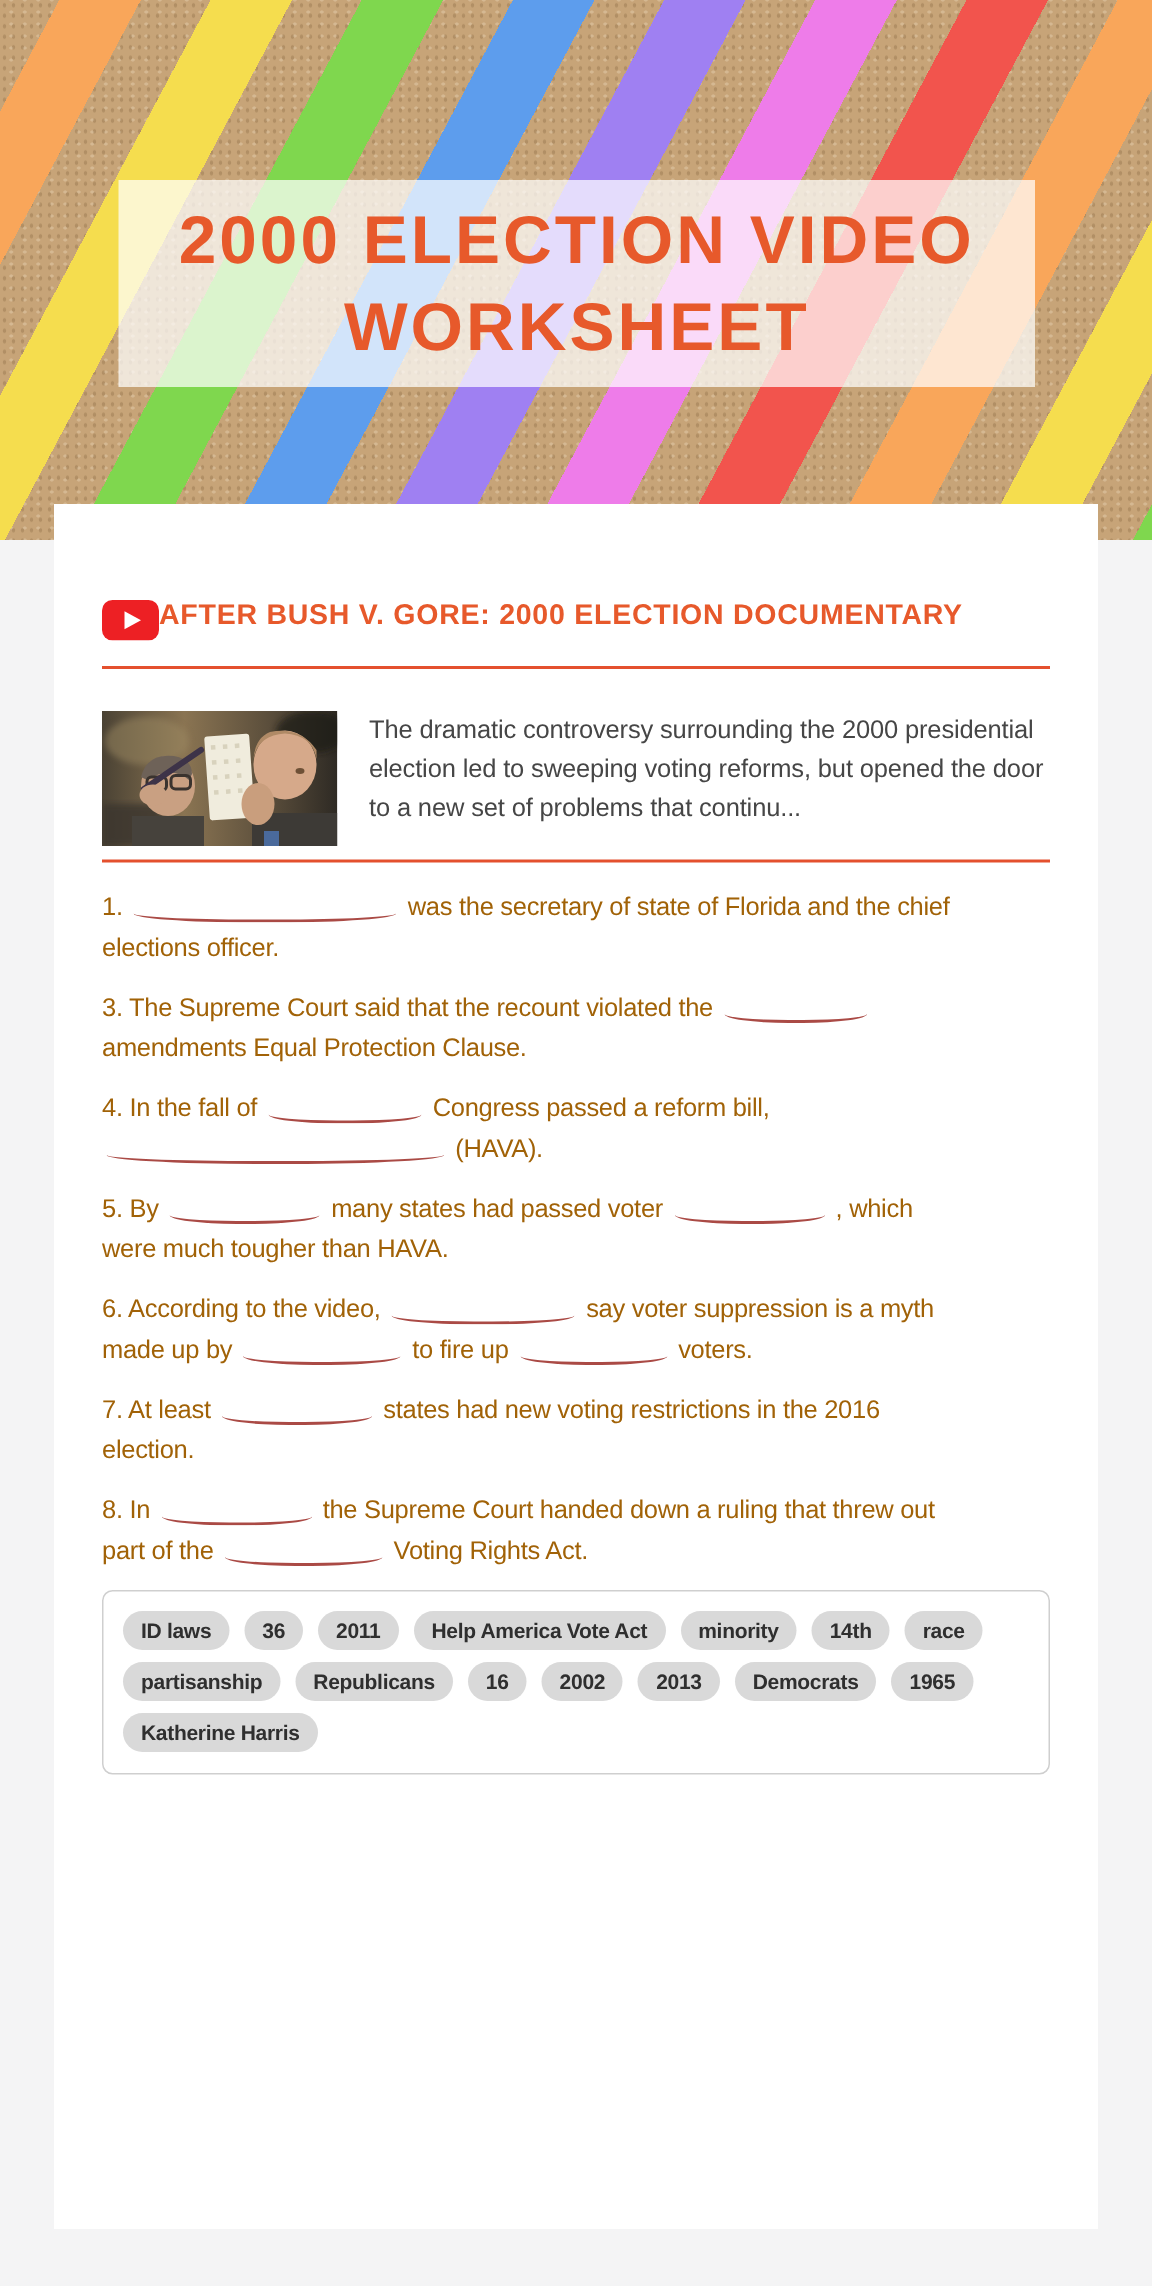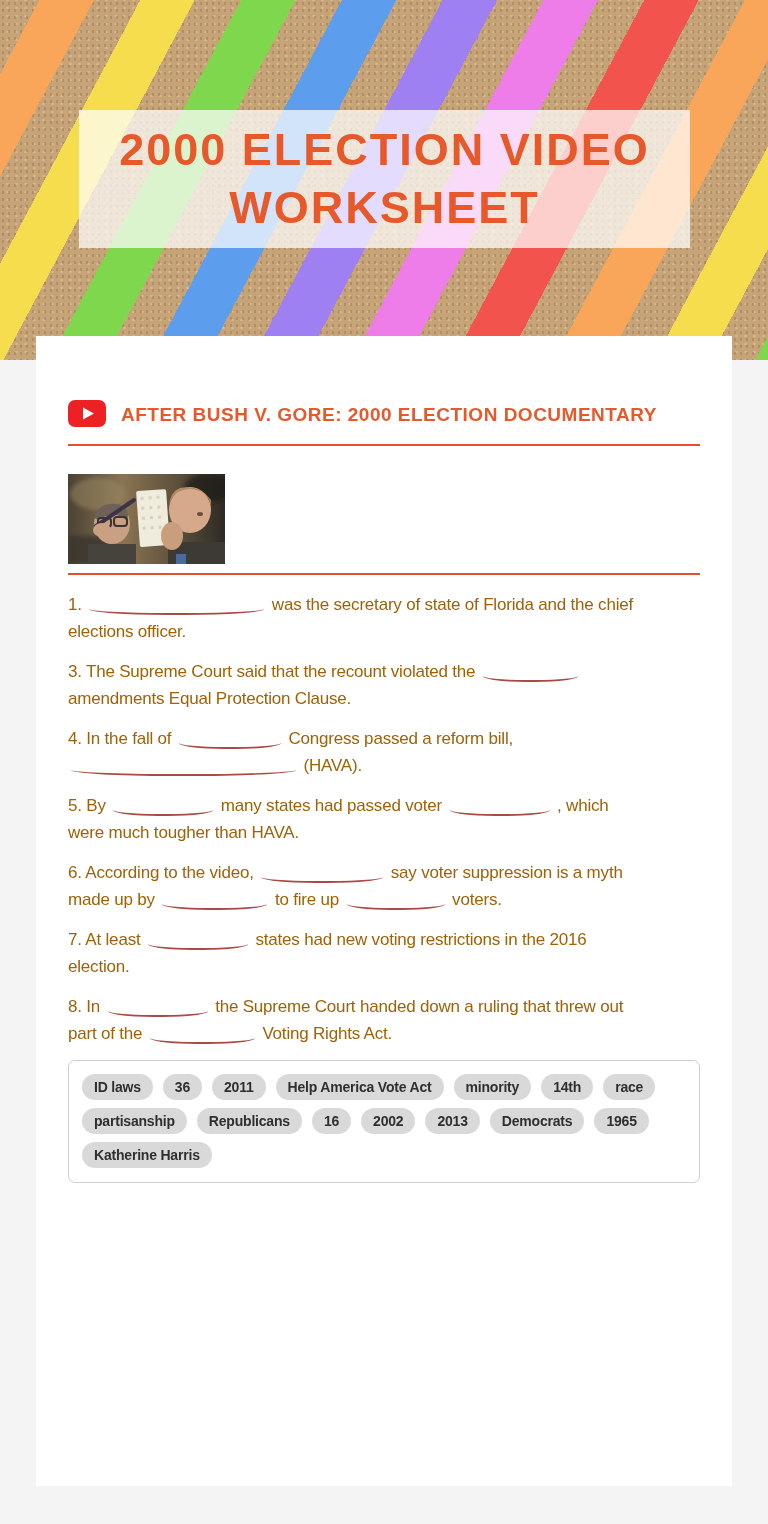--- a/index.html
+++ b/index.html
@@ -24,41 +24,41 @@
       radial-gradient(rgba(255,245,225,.25) 1px, transparent 1.4px);
     background-size: 6px 7px, 9px 8px;
     background-position: 0 0, 3px 4px;
   }
   .banner::after { 
     content: ""; position: absolute; inset: -40px;
     background-image: var(--stripes);
   }
   .title-box {
     position: absolute; z-index: 2;
-    left: 79px; top: 110px; width: 611px; height: 138px;
+    left: 79px; top: 120px; width: 611px; height: 138px;
     background: rgba(255,255,255,0.72);
     display: flex; align-items: center; justify-content: center;
     text-align: center; padding: 8px 10px;
   }
   .title {
     font-size: 45px; line-height: 1.28; font-weight: bold;
     letter-spacing: 2px; text-transform: uppercase;
     color: var(--accent, #e7592b);
   }
 
   
   .card {
     position: relative; z-index: 3;
     margin: -24px 36px 0 36px;
     background: #ffffff;
     padding: 64px 32px 26px 32px;
     min-height: 1150px;
   }
 
-  .section-head { display: flex; align-items: flex-end; gap: 15px; }
+  .section-head { display: flex; align-items: flex-start; }
   .yt { flex: 0 0 auto; width: 38px; height: 27px; display: block; cursor: pointer; }
   .orange-head {
     color: var(--accent, #e7592b);
     font-weight: bold; letter-spacing: .5px;
     text-transform: uppercase;
   }
   .video-head { font-size: 19px; line-height: 1.2; }
   .rule { border-top: 2px solid var(--rule, #e4502e); margin-top: 17px; }
 
   .video-row { display: flex; margin-top: 28px; gap: 21px; }
@@ -164,20 +164,21 @@
           </g>
 
           <ellipse cx="122" cy="36" rx="21" ry="23" fill="#d6a98a"></ellipse>
           <path d="M101 32 Q104 16 122 15 Q140 16 143 32 L143 26 Q132 10 112 14 Q102 18 101 32 Z" fill="#b08a66"></path>
           <ellipse cx="132" cy="40" rx="3" ry="2" fill="#6e5036"></ellipse>
           <rect x="100" y="68" width="57" height="22" fill="#3d3a36"></rect>
           <ellipse cx="104" cy="62" rx="11" ry="14" fill="#c99e7d"></ellipse>
           <rect x="108" y="80" width="10" height="10" fill="#4a6a9c"></rect>
         </svg>
       </div>
+      <p class="desc">The dramatic controversy surrounding the 2000 presidential election led to sweeping voting reforms, but opened the door to a new set of problems that continu...</p>
     </div>
 
     <div class="rule rule-2"></div>
 
     <div class="questions">
         <p class="question">1. <span class="blank" style="width: 175px;"></span> was the secretary of state of Florida and the chief<br>elections officer.</p>
         <p class="question">3. The Supreme Court said that the recount violated the <span class="blank" style="width: 95px;"></span><br>amendments Equal Protection Clause.</p>
         <p class="question">4. In the fall of <span class="blank" style="width: 102px;"></span> Congress passed a reform bill,<br><span class="blank" style="width: 225px;"></span> (HAVA).</p>
         <p class="question">5. By <span class="blank" style="width: 100px;"></span> many states had passed voter <span class="blank" style="width: 100px;"></span> , which<br>were much tougher than HAVA.</p>
         <p class="question">6. According to the video, <span class="blank" style="width: 122px;"></span> say voter suppression is a myth<br>made up by <span class="blank" style="width: 105px;"></span> to fire up <span class="blank" style="width: 98px;"></span> voters.</p>

